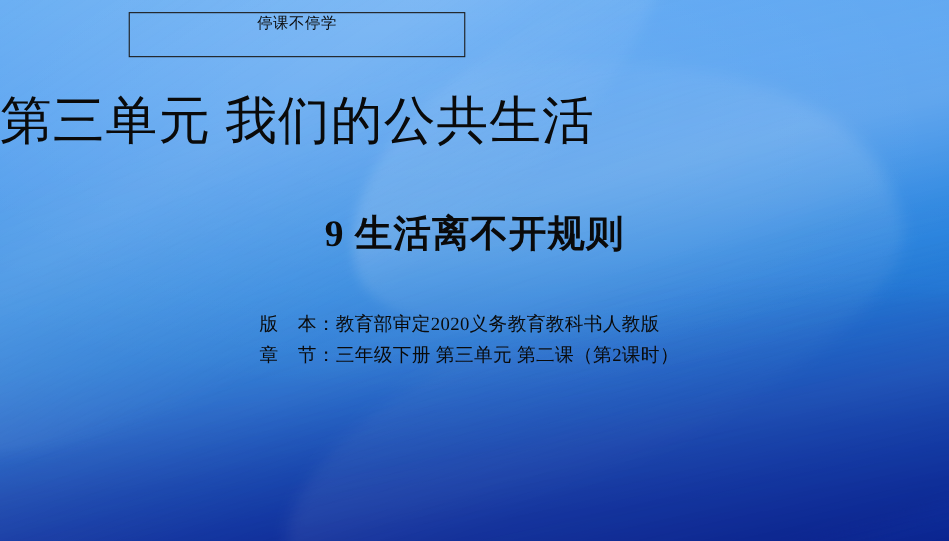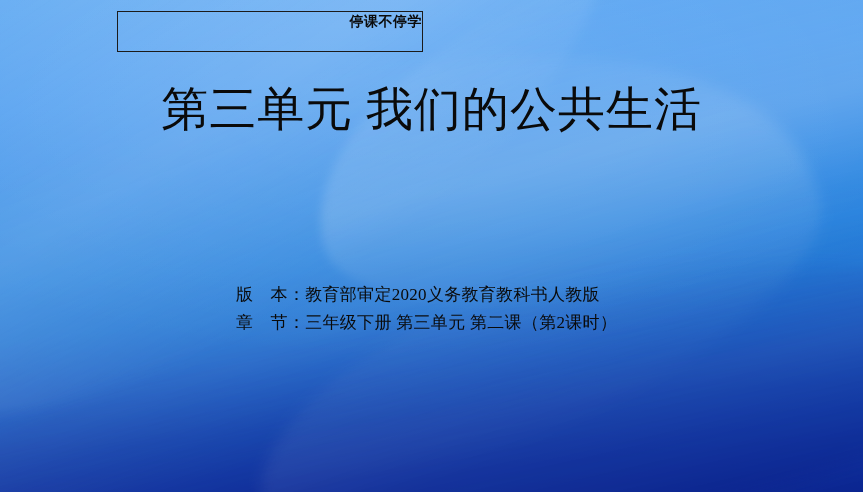--- a/index.html
+++ b/index.html
@@ -113,42 +113,41 @@
 
   
   .header-box {
     position: absolute;
     left: 117px;
     top: 11px;
     width: 306px;
     height: 41px;
     border: 1px solid #1b1b1b;
     box-sizing: border-box;
-    text-align: right;
+    text-align: center;
     color: #0b0b0b;
-    font-weight: bold;
+    font-weight: normal;
     line-height: 1.14;
     padding-top: 2px;
   }
   .header-line-1 {
     font-size: 14px;
     letter-spacing: 0.5px;
   }
   .header-line-2 {
     font-size: 15px;
     letter-spacing: 0.3px;
   }
 
   
   .unit-title {
     position: absolute;
     left: 0;
     right: 0;
     top: 78px;
-    text-align: center;
     font-size: 47px;
     color: #0a0a0a;
     letter-spacing: 1px;
     white-space: nowrap;
   }
   .lesson-title {
     position: absolute;
     left: 0;
     right: 0;
     top: 190px;
@@ -187,19 +186,20 @@
   <div class="band band-4"></div>
   <div class="band band-5"></div>
   <div class="vignette"></div>
 
   <div class="header-box">
     <div class="header-line-1">停课不停学</div>
   </div>
 
   <div class="unit-title">第三单元 我们的公共生活</div>
 
+  <div class="lesson-title">9 生活离不开规则</div>
 
   <div class="meta-block">
     <div class="meta-row">版　本：教育部审定2020义务教育教科书人教版</div>
     <div class="meta-row">章　节：三年级下册 第三单元 第二课（第2课时）</div>
   </div>
 
 </div>
 
 </body></html>

